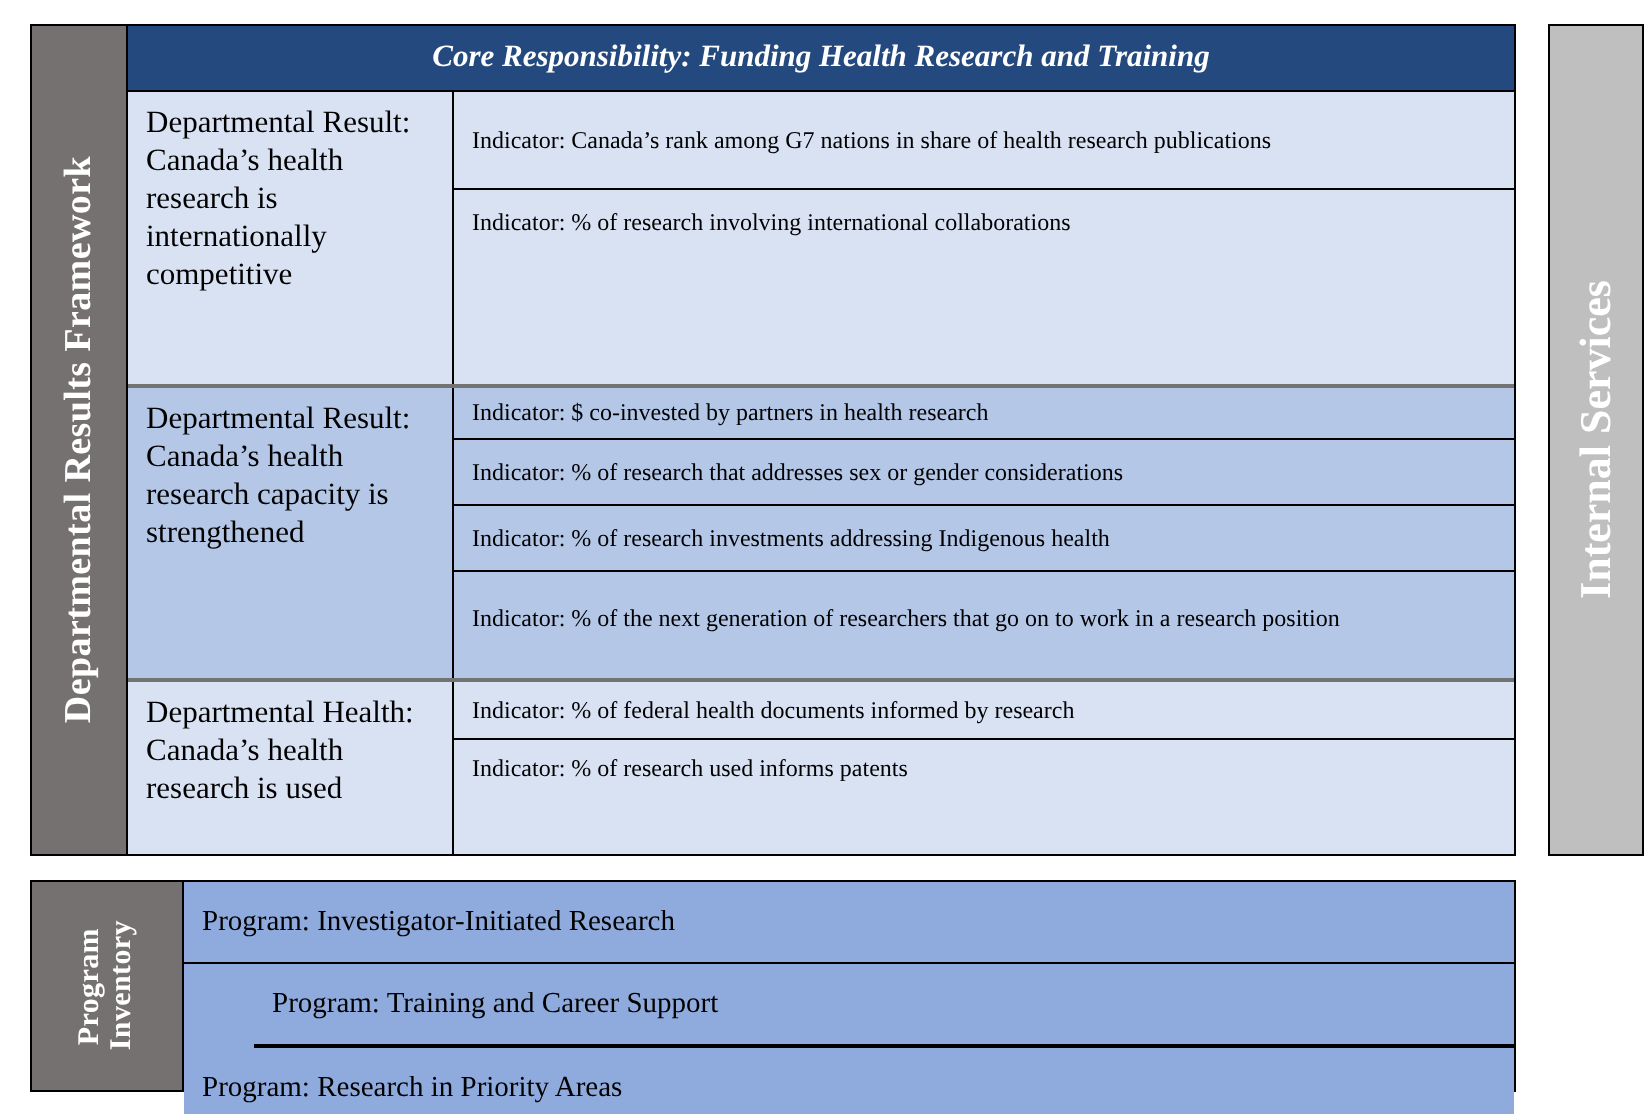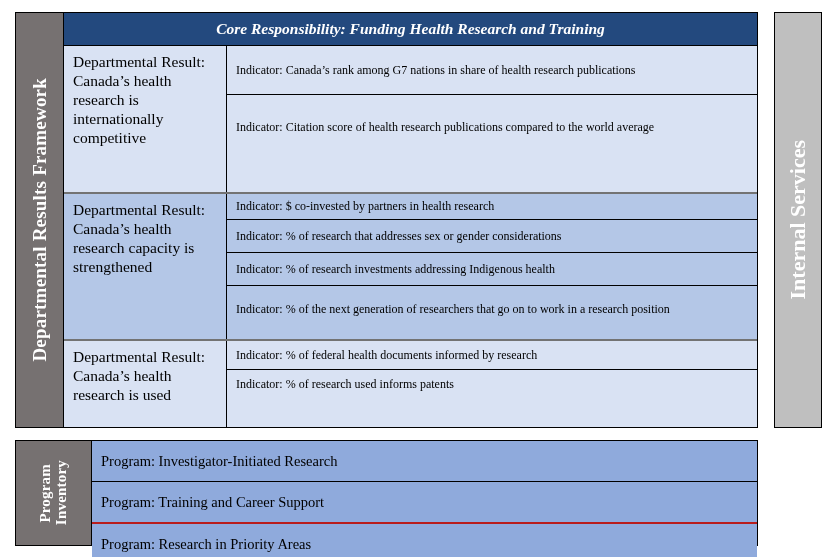--- a/index.html
+++ b/index.html
@@ -187,21 +187,21 @@
   }
   .program-row {
     box-sizing: border-box;
     background: #8FAADC;
     padding: 20px 9px;
     font-size: 14.5px;
     display: flex;
     align-items: center;
     border-bottom: 1px solid #000000;
   }
-  .program-row.sep-white { border-bottom: 2px solid #b91c1c; }
+  .program-row.sep-white { border-bottom: 2px solid #000000; margin-left: 35px; }
   .program-row:last-child { border-bottom: none; }
   #p0 { height: 33px; }
   #p1 { height: 33px; }
   #p2 { height: 38px; }
 </style>
 </head>
 <body>
 
 <div id="drf-wrapper">
 
@@ -214,39 +214,39 @@
     <div id="drf-header">
       <span>Core Responsibility: Funding Health Research and Training</span>
     </div>
 
     <div class="group tint-light" id="g1">
       <div class="group-result">
         <span class="res-lead">Departmental Result: Canada’s health research is internationally competitive</span>
       </div>
       <div class="group-indicators">
         <div class="indicator ind-0">Indicator: Canada’s rank among G7 nations in share of health research publications</div>
-        <div class="indicator ind-2">Indicator: Citation score of health research publications compared to the world average</div>
+        <div class="indicator ind-1">Indicator: % of research involving international collaborations</div>
       </div>
     </div>
 
     <div class="group tint-mid" id="g2">
       <div class="group-result">
         <span class="res-lead">Departmental Result: Canada’s health research capacity is strengthened</span>
       </div>
       <div class="group-indicators">
         <div class="indicator ind-0">Indicator: $ co-invested by partners in health research</div>
         <div class="indicator ind-1">Indicator: % of research that addresses sex or gender considerations</div>
         <div class="indicator ind-2">Indicator: % of research investments addressing Indigenous health</div>
         <div class="indicator ind-3">Indicator: % of the next generation of researchers that go on to work in a research position</div>
       </div>
     </div>
 
     <div class="group tint-light" id="g3">
       <div class="group-result">
-        <span class="res-lead">Departmental Result: Canada’s health research is used</span>
+        <span class="res-lead">Departmental Health: Canada’s health research is used</span>
       </div>
       <div class="group-indicators">
         <div class="indicator ind-0">Indicator: % of federal health documents informed by research</div>
         <div class="indicator ind-1">Indicator: % of research used informs patents</div>
       </div>
     </div>
 
   </div>
 </div>
 

